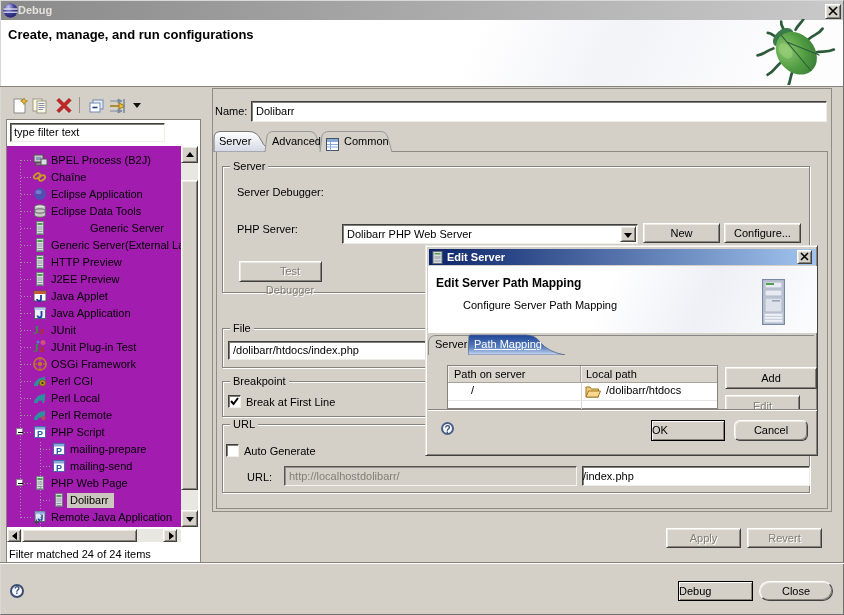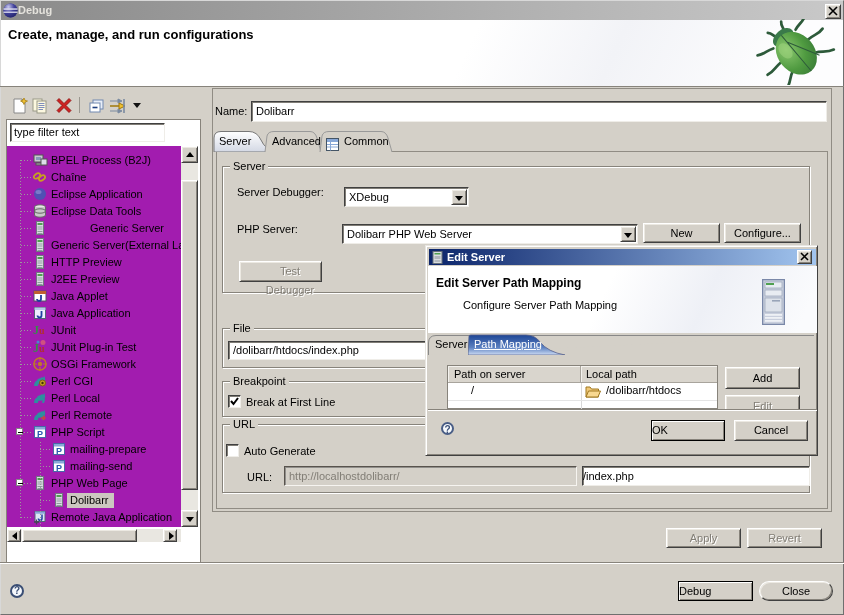--- a/index.html
+++ b/index.html
@@ -341,20 +341,21 @@
   <div id="hsb" class="abs" style="left:7px;top:529px;width:174px;height:13px;">
       <div class="abs" style="left:0;top:0;width:174px;height:13px;background:#e9e7e1;"></div>
 <div class="btn abs" style="left:0;top:0;width:14px;height:13px;">
         <div style="position:absolute;left:4px;top:2px;width:0;height:0;border-top:4px solid transparent;border-bottom:4px solid transparent;border-right:5px solid #000;"></div>
       </div>
 <div class="btn abs" style="left:156px;top:0;width:14px;height:13px;">
         <div style="position:absolute;left:5px;top:2px;width:0;height:0;border-top:4px solid transparent;border-bottom:4px solid transparent;border-left:5px solid #000;"></div>
       </div>
 <div class="btn abs" style="left:15px;top:0;width:115px;height:13px;"></div>
     </div>
+  <div class="abs" style="left:9px;top:548px;width:190px;height:13px;background:#fff;line-height:13px;">Filter matched 24 of 24 items</div>
 
   <div class="abs" style="left:212px;top:88px;width:620px;height:424px;border:1px solid #908c84;"></div>
   <div class="abs" style="left:215px;top:105px;">Name:</div>
   <div class="field abs" style="left:251px;top:101px;width:576px;height:21px;line-height:19px;padding-left:4px;">Dolibarr</div>
 
   <div class="abs" style="left:216px;top:151px;width:612px;height:358px;border:1px solid #908c84;"></div>
   <svg class="abs" style="left:213px;top:130px" width="65" height="22" viewBox="0 0 65 22">
 <defs>
         <linearGradient id="selt" x1="0" y1="0" x2="0" y2="1">
           <stop offset="0" stop-color="#ffffff"></stop>
@@ -374,21 +375,20 @@
 <svg class="abs" style="left:326px;top:138px" width="13" height="13" viewBox="0 0 13 13">
       <rect x="0.5" y="0.5" width="12" height="12" fill="#fff" stroke="#456"></rect>
       <rect x="1" y="1" width="11" height="3" fill="#88a8d8"></rect>
       <path d="M1 6.5 h11 M1 9 h11 M4.5 4 v8.5" stroke="#88a8d8" stroke-width="1"></path>
     </svg>
 <div class="abs" style="left:344px;top:135px;">Common</div>
 
   <div class="groove abs" style="left:222px;top:166px;width:588px;height:127px;">
     <span class="glabel" style="left:7px;">Server</span>
     <div class="abs" style="left:14px;top:19px;">Server Debugger:</div>
-    <div class="field abs" style="left:121px;top:20px;width:125px;height:20px;line-height:18px;padding-left:4px;">XDebug<span class="cbtn"></span></div>
     <div class="abs" style="left:14px;top:56px;">PHP Server:</div>
     <div class="field abs" style="left:119px;top:57px;width:296px;height:20px;line-height:18px;padding-left:4px;">Dolibarr PHP Web Server<span class="cbtn"></span></div>
     <div class="btn abs" style="left:420px;top:56px;width:77px;height:20px;line-height:18px;">New</div>
     <div class="btn abs" style="left:501px;top:56px;width:77px;height:20px;line-height:18px;">Configure...</div>
     <div class="btn abs dis" style="left:16px;top:94px;width:83px;height:21px;line-height:19px;padding-left:19px;">Test Debugger</div>
   </div>
 
   <div class="groove abs" style="left:222px;top:328px;width:588px;height:40px;">
     <span class="glabel" style="left:7px;">File</span>
     <div class="field abs" style="left:5px;top:12px;width:576px;height:19px;line-height:17px;padding-left:4px;">/dolibarr/htdocs/index.php</div>
@@ -467,21 +467,21 @@
 <div class="abs" style="left:20px;top:12px;width:133px;height:17px;background:#d9d5cd;border-right:1px solid #a8a49c;border-bottom:1px solid #a8a49c;box-shadow:inset 1px 1px 0 #f4f2ee;line-height:16px;padding-left:6px;">Path on server</div>
 <div class="abs" style="left:153px;top:12px;width:136px;height:17px;background:#d9d5cd;border-bottom:1px solid #a8a49c;box-shadow:inset 1px 1px 0 #f4f2ee;line-height:16px;padding-left:5px;">Local path</div>
 <div class="abs" style="left:153px;top:29px;width:1px;height:26px;background:#d8d8d8;"></div>
 <div class="abs" style="left:20px;top:29px;width:269px;height:18px;border-bottom:1px solid #e4e4e4;"></div>
 <div class="abs" style="left:43px;top:30px;">/</div>
 <svg class="abs" style="left:157px;top:31px" width="16" height="13" viewBox="0 0 16 13">
           <path d="M1 2 h4 l1.5 2 h7 v8 h-12.5 z" fill="#f0c878" stroke="#a07820"></path>
           <path d="M1 12 l2.5-6 h12 l-2.5 6 z" fill="#f8d890" stroke="#a07820"></path>
         </svg>
 <div class="abs" style="left:178px;top:30px;">/dolibarr/htdocs</div>
-<div class="btn abs" style="left:297px;top:13px;width:75px;height:22px;line-height:20px;">Add</div>
+<div class="btn abs" style="left:297px;top:13px;width:92px;height:22px;line-height:20px;">Add</div>
 <div class="btn abs dis" style="left:297px;top:41px;width:75px;height:22px;line-height:20px;text-decoration:underline;">Edit</div>
       </div>
 <div class="abs" style="left:2px;top:163px;width:389px;height:2px;border-top:1px solid #87837b;border-bottom:1px solid #fff;"></div>
 <div class="abs" style="left:15px;top:176px;width:13px;height:13px;border:2px solid #4a5e86;border-radius:50%;background:#f6f9fc;color:#3c5078;font-weight:bold;text-align:center;line-height:12px;font-size:10px;">?</div>
 <div class="btnd abs" style="left:225px;top:174px;width:74px;height:21px;line-height:19px;">OK</div>
-<div class="btn abs" style="left:308px;top:174px;width:74px;height:21px;line-height:19px;">Cancel</div>
+<div class="btn abs" style="left:308px;top:174px;width:74px;height:21px;line-height:19px;border-radius:6px;">Cancel</div>
     </div>
 </div>
 
 </body></html>

